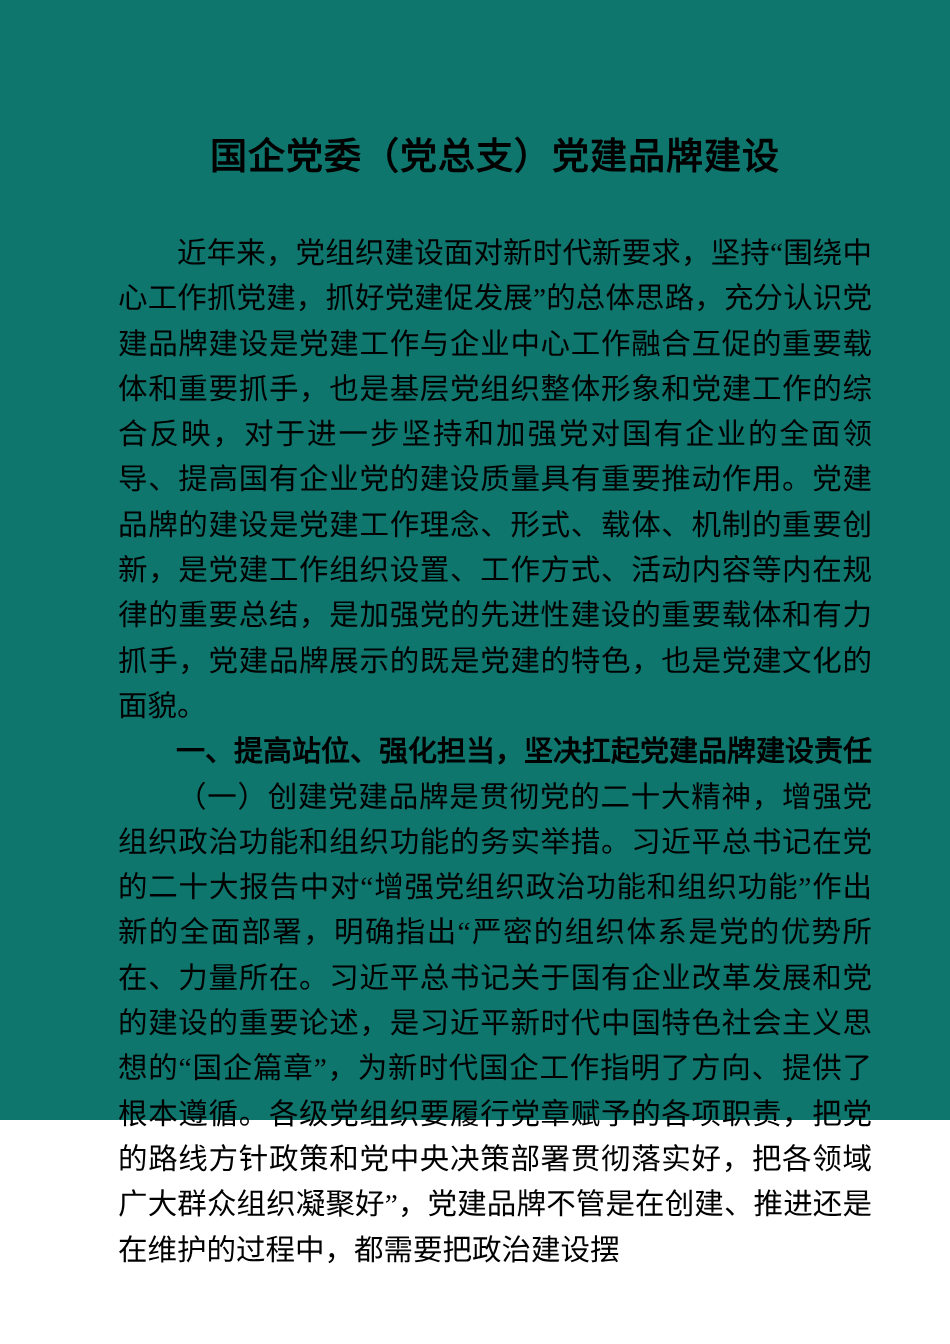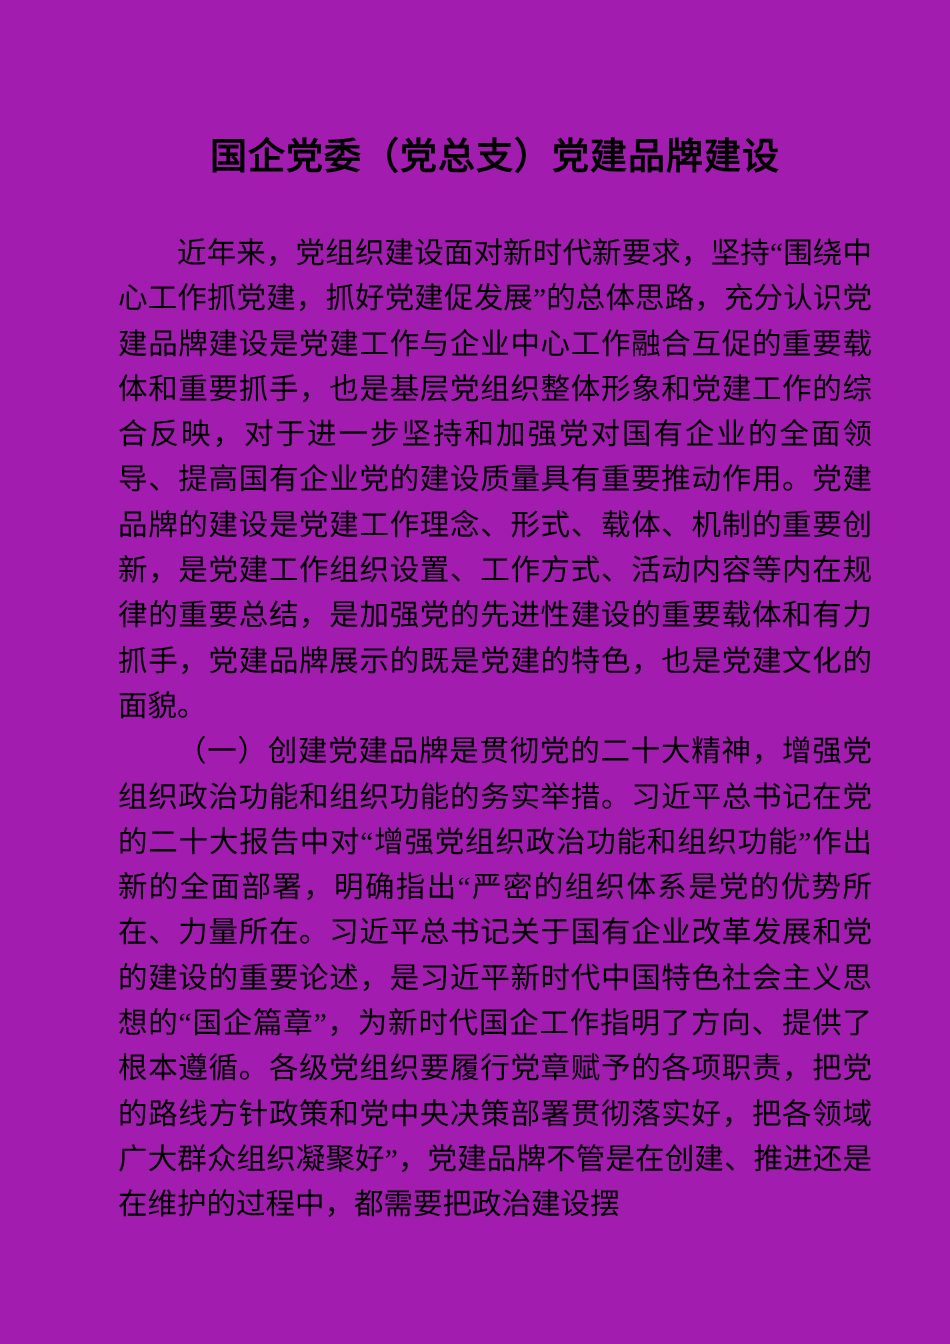--- a/index.html
+++ b/index.html
@@ -9,23 +9,23 @@
   }
   body {
     width: 950px;
     height: 1344px;
     overflow: hidden;
     color: #000000;
   }
   .doc-page {
     box-sizing: border-box;
     width: 950px;
-    height: 1344px;
+    height: 1120px;
     padding: 136px 78px 0 118px;
-    background: #a21caf;
+    background: #0f766e;
   }
   .doc-title {
     margin: 0;
     font-family: "Liberation Serif", "DejaVu Serif", serif;
     font-weight: bold;
     font-size: 37px;
     line-height: 42px;
     text-align: center;
     letter-spacing: 1px;
     color: #000000;
@@ -54,15 +54,16 @@
   }
 </style>
 </head>
 <body>
 
 <div class="doc-page">
   <h1 class="doc-title">国企党委（党总支）党建品牌建设</h1>
 
   <p class="body-para first">近年来，党组织建设面对新时代新要求，坚持“围绕中心工作抓党建，抓好党建促发展”的总体思路，充分认识党建品牌建设是党建工作与企业中心工作融合互促的重要载体和重要抓手，也是基层党组织整体形象和党建工作的综合反映，对于进一步坚持和加强党对国有企业的全面领导、提高国有企业党的建设质量具有重要推动作用。党建品牌的建设是党建工作理念、形式、载体、机制的重要创新，是党建工作组织设置、工作方式、活动内容等内在规律的重要总结，是加强党的先进性建设的重要载体和有力抓手，党建品牌展示的既是党建的特色，也是党建文化的面貌。</p>
 
+  <h2 class="section-heading">一、提高站位、强化担当，坚决扛起党建品牌建设责任</h2>
 
   <p class="body-para">（一）创建党建品牌是贯彻党的二十大精神，增强党组织政治功能和组织功能的务实举措。习近平总书记在党的二十大报告中对“增强党组织政治功能和组织功能”作出新的全面部署，明确指出“严密的组织体系是党的优势所在、力量所在。习近平总书记关于国有企业改革发展和党的建设的重要论述，是习近平新时代中国特色社会主义思想的“国企篇章”，为新时代国企工作指明了方向、提供了根本遵循。各级党组织要履行党章赋予的各项职责，把党的路线方针政策和党中央决策部署贯彻落实好，把各领域广大群众组织凝聚好”，党建品牌不管是在创建、推进还是在维护的过程中，都需要把政治建设摆</p>
 </div>
 
 </body></html>

